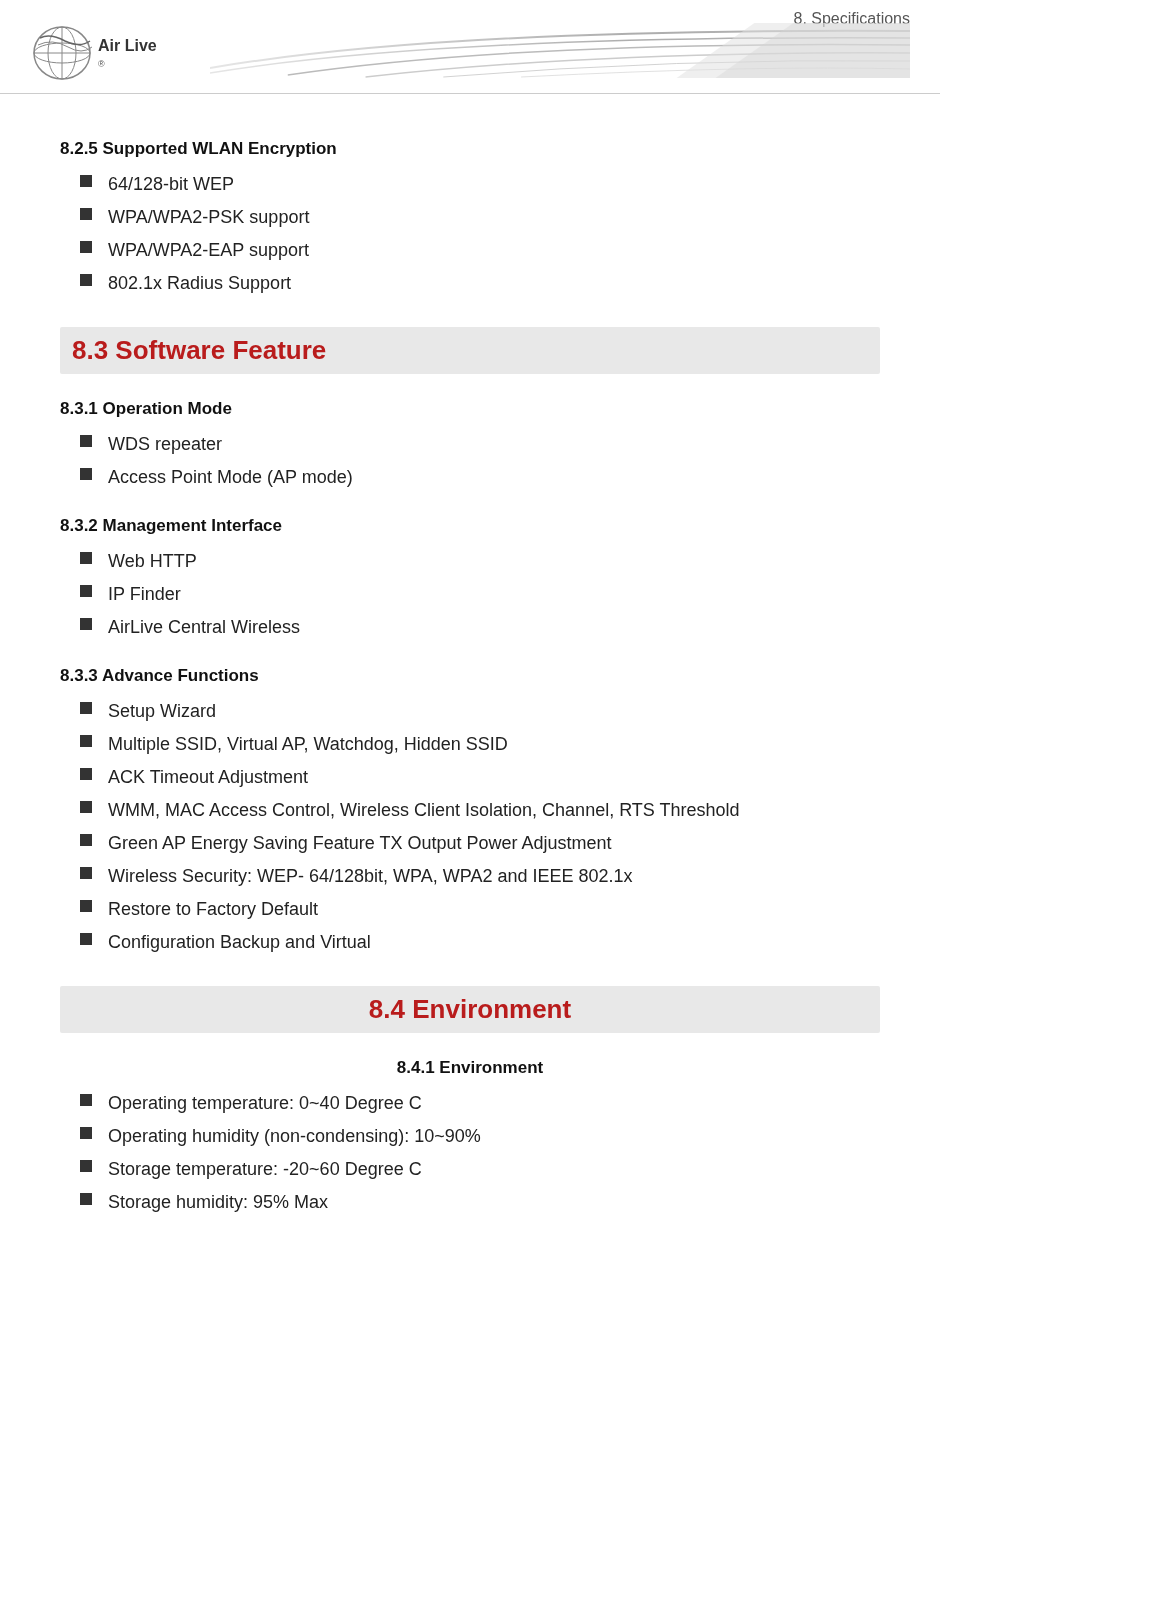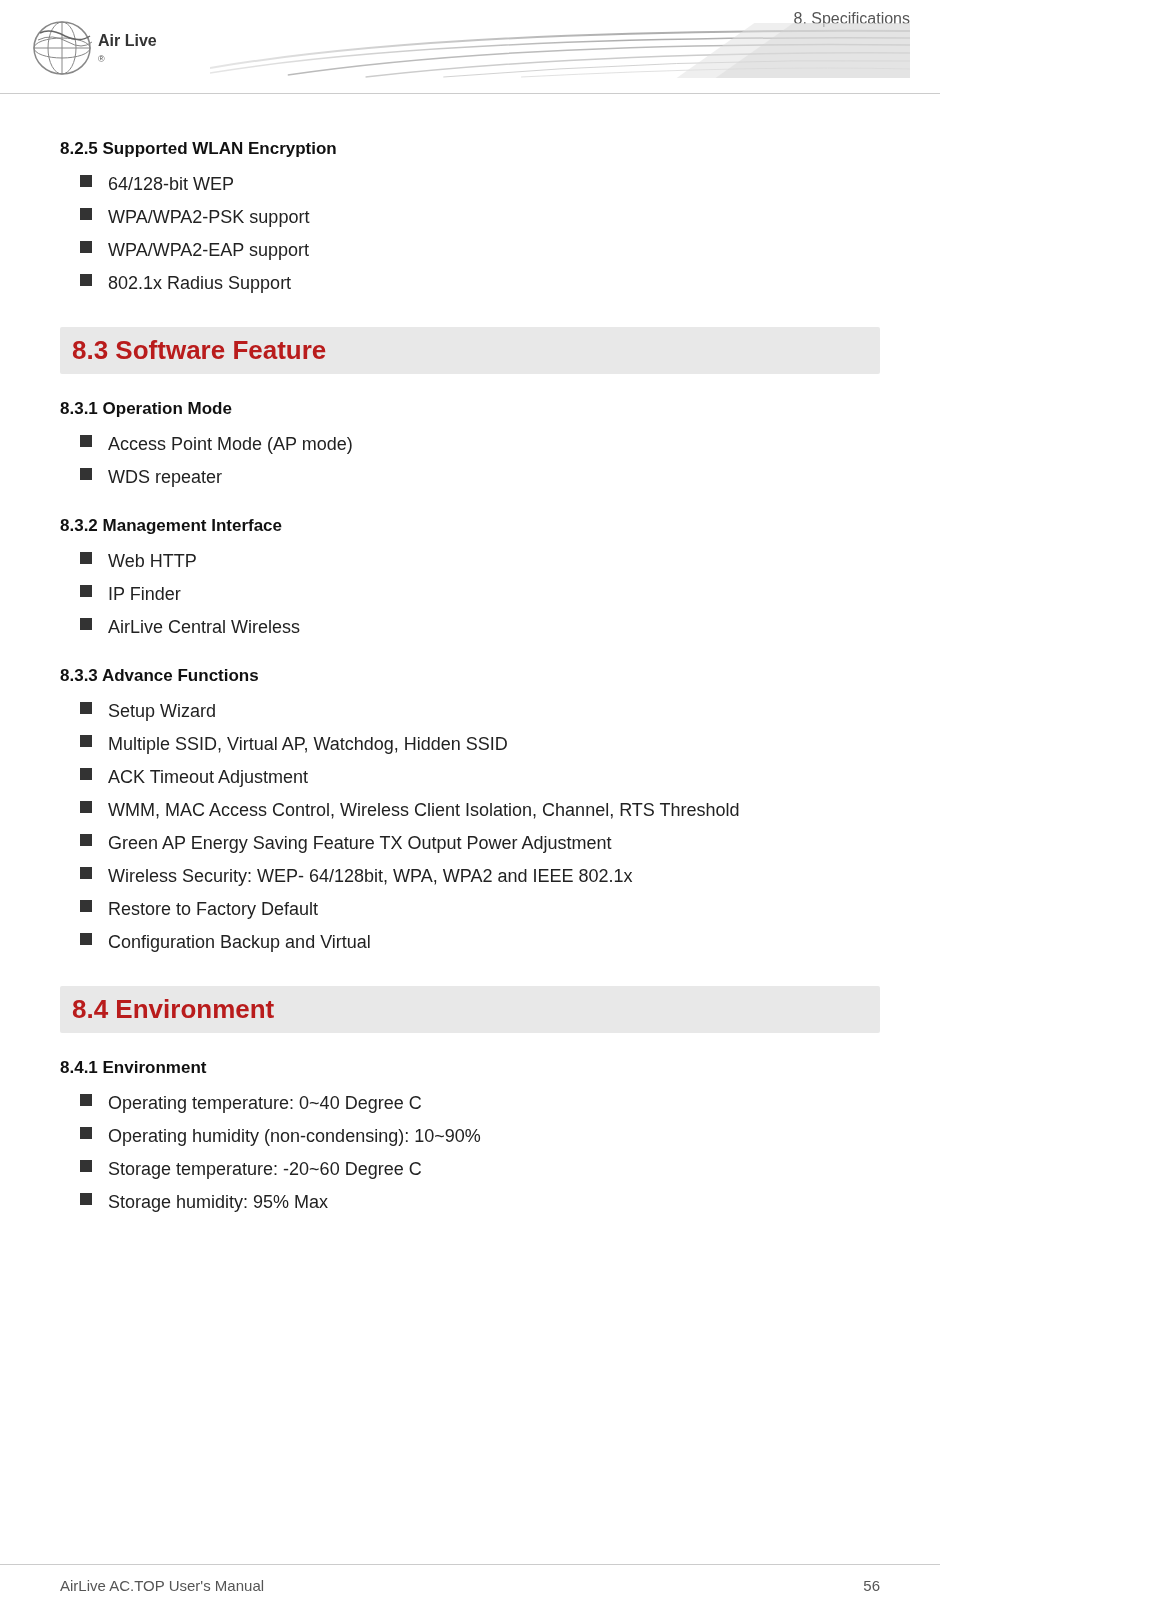--- a/index.html
+++ b/index.html
@@ -31,21 +31,21 @@
       align-items: center;
       padding: 18px 30px 10px 30px;
       border-bottom: 1px solid #ccc;
       position: relative;
     }
 
     .logo-area {
       width: 160px;
       height: 65px;
       display: flex;
-      align-items: flex-start;
+      align-items: flex-end;
     }
 
     .logo-svg {
       width: 150px;
       height: 60px;
     }
 
     .header-decoration {
       flex: 1;
       height: 55px;
@@ -145,20 +145,21 @@
     .section-825 {
       margin-bottom: 5px;
     }
 
     .section-83 {
       margin-bottom: 5px;
     }
 
     .section-84 {
       margin-bottom: 0;
+      text-align: center;
     }
   </style>
 </head>
 <body>
 
 <div class="page-container">
 
   <div class="page-title-header">
     <span>8.  Specifications</span>
   </div>
@@ -237,25 +238,25 @@
         <h2>8.3 Software Feature</h2>
       </div>
 
       <div>
         <div class="subsection-heading">
           <h3>8.3.1 Operation Mode</h3>
         </div>
         <ul class="bullet-list">
           <li>
             <span class="bullet-square"></span>
+            <span class="bullet-text">WDS repeater</span>
+          </li>
+          <li>
+            <span class="bullet-square"></span>
             <span class="bullet-text">Access Point Mode (AP mode)</span>
-          </li>
-          <li>
-            <span class="bullet-square"></span>
-            <span class="bullet-text">WDS repeater</span>
           </li>
         </ul>
       </div>
 
       <div>
         <div class="subsection-heading">
           <h3>8.3.2 Management Interface</h3>
         </div>
         <ul class="bullet-list">
           <li>
@@ -339,18 +340,14 @@
           <li>
             <span class="bullet-square"></span>
             <span class="bullet-text">Storage humidity: 95% Max</span>
           </li>
         </ul>
       </div>
     </div>
 
   </div>
 
-  <div class="footer">
-    <span>AirLive AC.TOP User's Manual</span>
-    <span>56</span>
-  </div>
 
 </div>
 
 </body></html>

